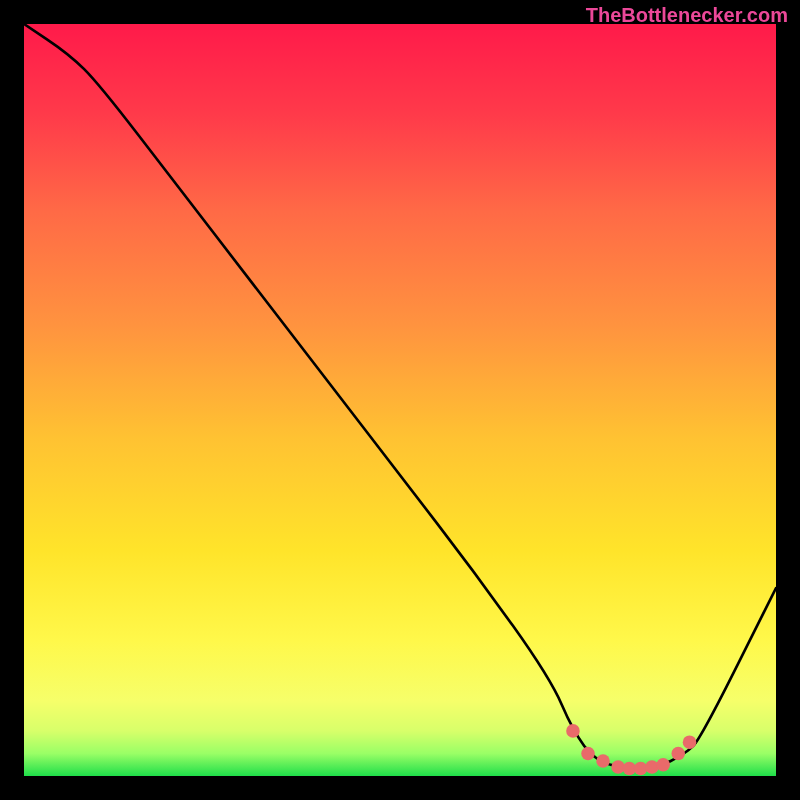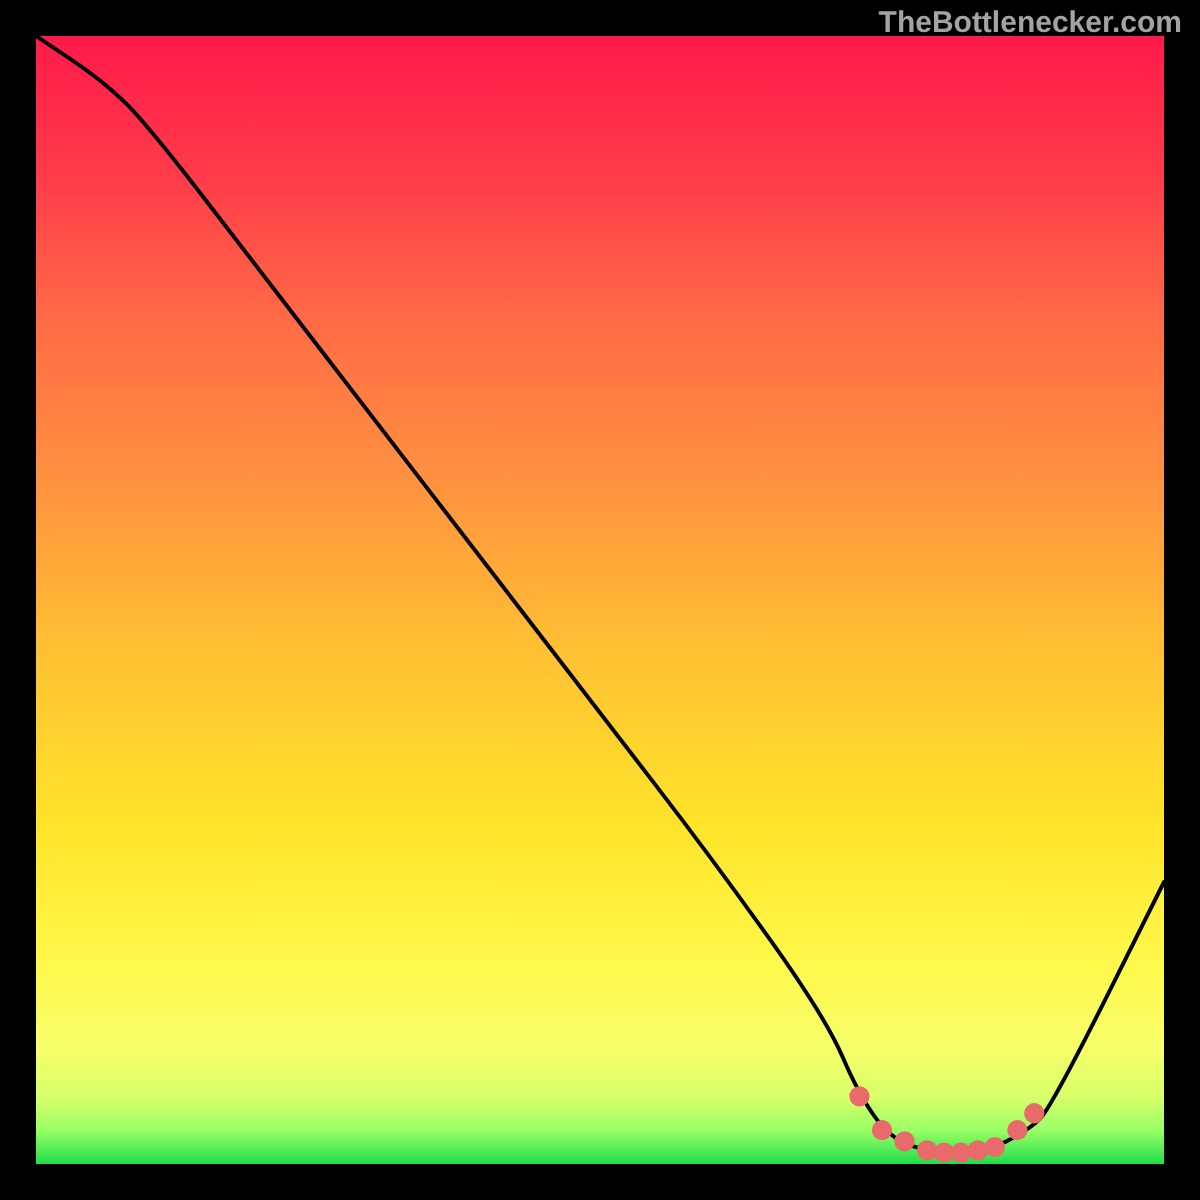--- a/index.html
+++ b/index.html
@@ -14,21 +14,21 @@
   .container {
     position: relative;
     width: 800px;
     height: 800px;
     background: #000;
   }
   .watermark {
     position: absolute;
     top: 4px;
     right: 12px;
-    color: #a3a3a3;
+    color: #ec4899;
     font-size: 20px;
     font-weight: bold;
     z-index: 10;
   }
   .plot-area {
     position: absolute;
     left: 24px;
     top: 24px;
     width: 752px;
     height: 752px;

